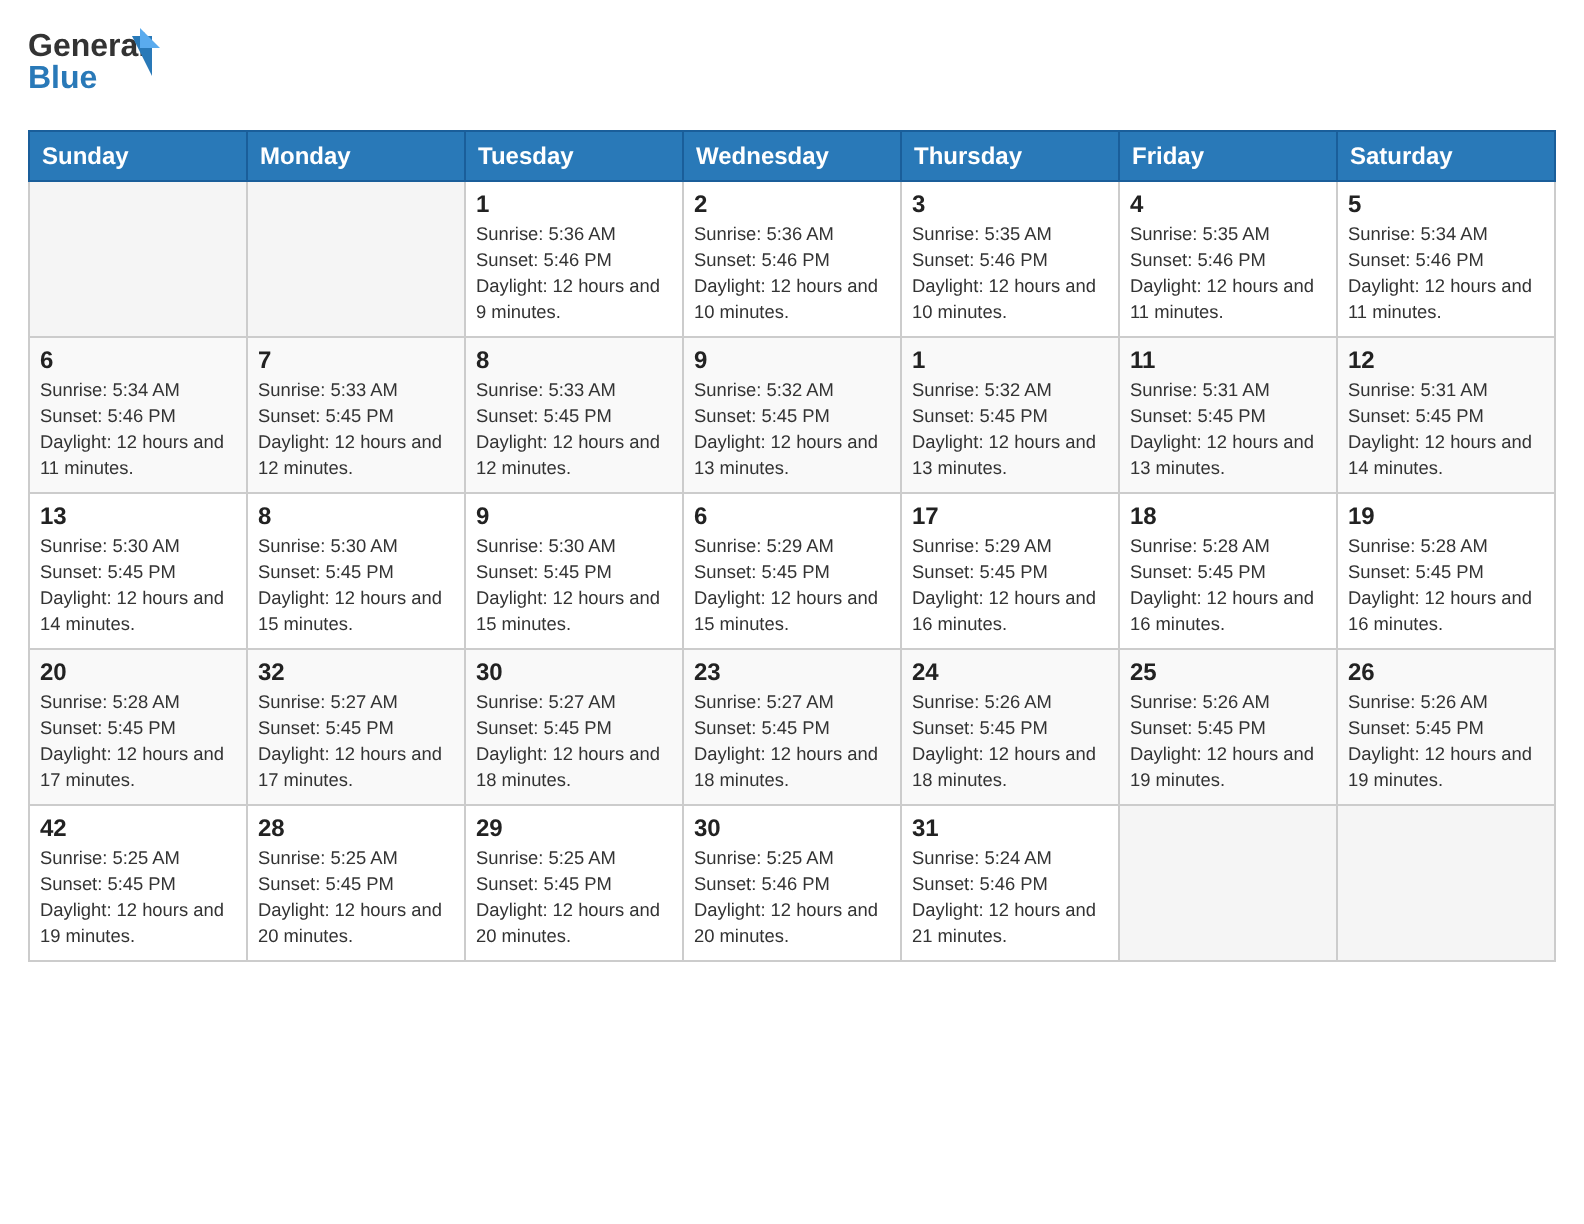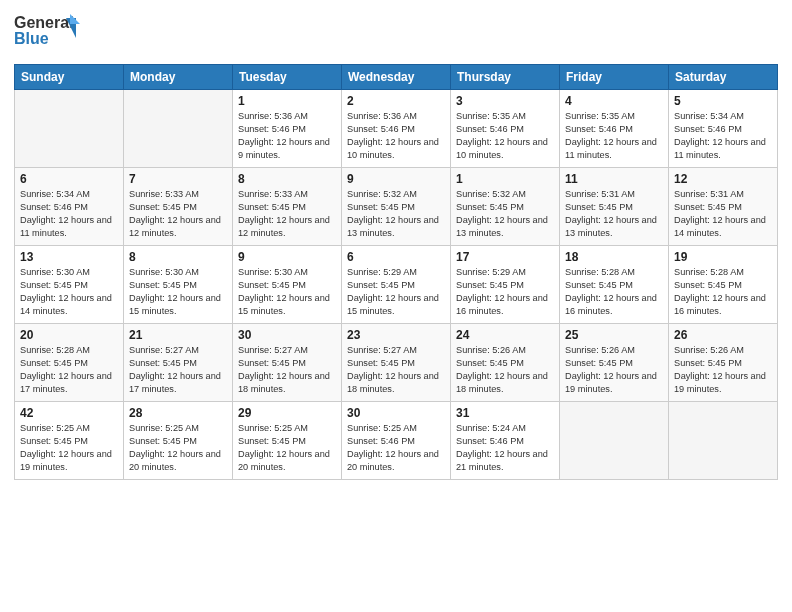--- a/index.html
+++ b/index.html
@@ -200,21 +200,21 @@
             <span class="day-num">19</span>
             <div class="day-info">Sunrise: 5:28 AM<br>Sunset: 5:45 PM<br>Daylight: 12 hours and 16 minutes.</div>
           </td>
         </tr>
         <tr>
           <td>
             <span class="day-num">20</span>
             <div class="day-info">Sunrise: 5:28 AM<br>Sunset: 5:45 PM<br>Daylight: 12 hours and 17 minutes.</div>
           </td>
           <td>
-            <span class="day-num">21</span>
+            <span class="day-num">32</span>
             <div class="day-info">Sunrise: 5:27 AM<br>Sunset: 5:45 PM<br>Daylight: 12 hours and 17 minutes.</div>
           </td>
           <td>
             <span class="day-num">30</span>
             <div class="day-info">Sunrise: 5:27 AM<br>Sunset: 5:45 PM<br>Daylight: 12 hours and 18 minutes.</div>
           </td>
           <td>
             <span class="day-num">23</span>
             <div class="day-info">Sunrise: 5:27 AM<br>Sunset: 5:45 PM<br>Daylight: 12 hours and 18 minutes.</div>
           </td>

